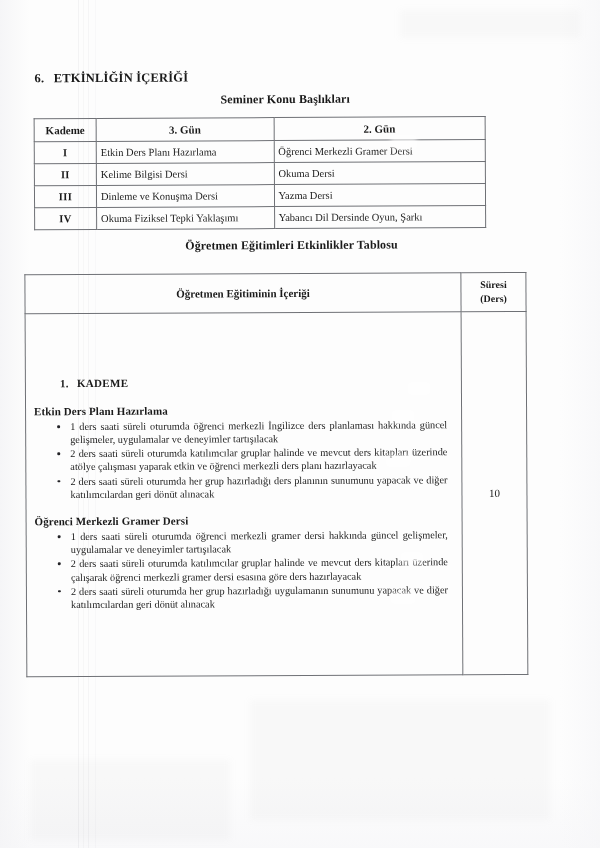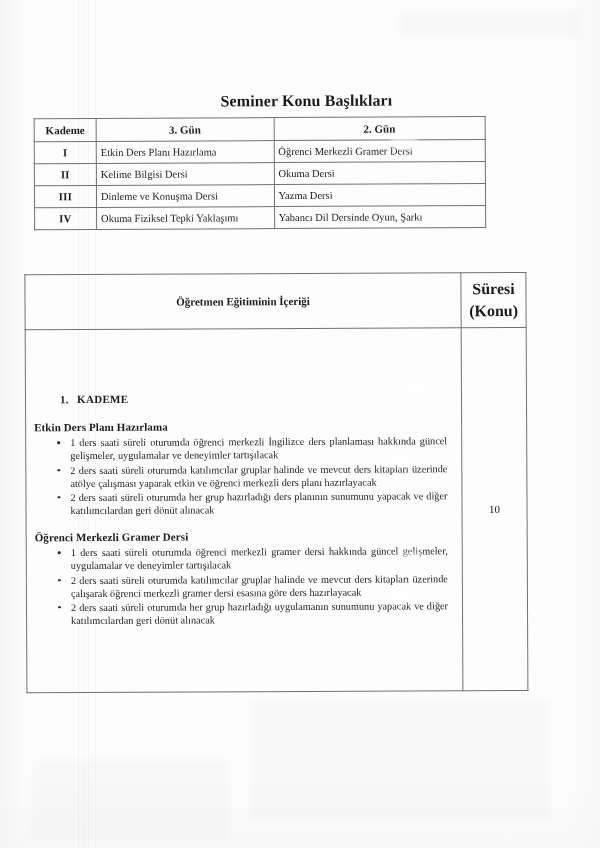--- a/index.html
+++ b/index.html
@@ -61,21 +61,21 @@
     font-weight: bold;
     letter-spacing: 0.2px;
   }
   .section-heading .num {
     display: inline-block;
     min-width: 16px;
   }
 
   .table-title {
     position: absolute;
-    font-size: 16px;
+    font-size: 12px;
     font-weight: bold;
     letter-spacing: 0.1px;
     white-space: nowrap;
   }
   #title-seminer { left: 222px; top: 92px; }
   #title-ogretmen { left: 186px; top: 238px; }
 
   
   .tbl {
     position: absolute;
@@ -127,21 +127,21 @@
   }
   #table-ogretmen .head-content,
   #table-ogretmen .head-sure {
     text-align: center;
     font-weight: bold;
     font-size: 11px;
     padding: 5px 3px 6px;
   }
   #table-ogretmen .head-sure {
     line-height: 1.35;
-    font-size: 16px;
+    font-size: 10px;
   }
   .col-icerik { width: 437px; }
   .col-sure   { width: 65px; }
 
   .body-icerik {
     padding: 14px 10px 16px 8px !important;
     vertical-align: top;
     height: 332px;
   }
   .body-sure {
@@ -213,20 +213,24 @@
   <div class="scan-streak" style="left:83px;  opacity:.6;"></div>
   <div class="scan-streak" style="left:88px;  opacity:.75;"></div>
   <div class="scan-streak" style="left:95px;  opacity:.45;"></div>
   <div class="scan-blotch" style="left:400px; top:10px;  width:180px; height:28px;"></div>
   <div class="scan-blotch" style="left:250px; top:700px; width:300px; height:120px;"></div>
   <div class="scan-blotch" style="left:30px;  top:760px; width:200px; height:80px;"></div>
 </div>
 
 <div class="content">
 
+  <div class="section-heading">
+    <span class="num">6.</span>
+    <span>ETKİNLİĞİN İÇERİĞİ</span>
+  </div>
 
   <div class="table-title" id="title-seminer">Seminer Konu Başlıkları</div>
 
   <table class="tbl" id="table-seminer">
     <colgroup>
       <col class="col-kademe">
         <col class="col-gun1">
         <col class="col-gun2">
     </colgroup>
     <thead>
@@ -253,32 +257,33 @@
         <td>Yazma Dersi</td>
       </tr>
       <tr>
         <td class="kademe">IV</td>
         <td>Okuma Fiziksel Tepki Yaklaşımı</td>
         <td>Yabancı Dil Dersinde Oyun, Şarkı</td>
       </tr>
     </tbody>
   </table>
 
+  <div class="table-title" id="title-ogretmen">Öğretmen Eğitimleri Etkinlikler Tablosu</div>
 
   <table class="tbl" id="table-ogretmen">
     <colgroup>
       <col class="col-icerik">
         <col class="col-sure">
     </colgroup>
     <thead>
       <tr>
         <th class="head-content">Öğretmen Eğitiminin İçeriği</th>
         <th class="head-sure">
           <div>Süresi</div>
-          <div>(Konu)</div>
+          <div>(Ders)</div>
         </th>
       </tr>
     </thead>
     <tbody>
       <tr>
         <td class="body-icerik">
 
           <div class="kademe-label">
             <span class="k-num">1.</span>
             <span>KADEME</span>

